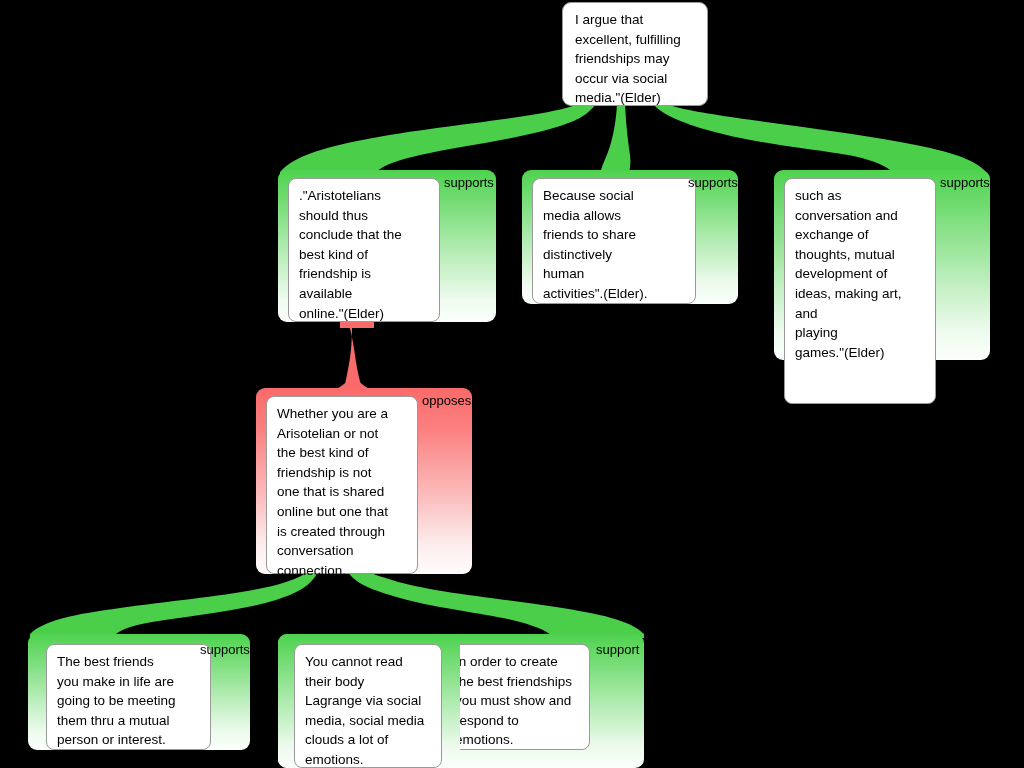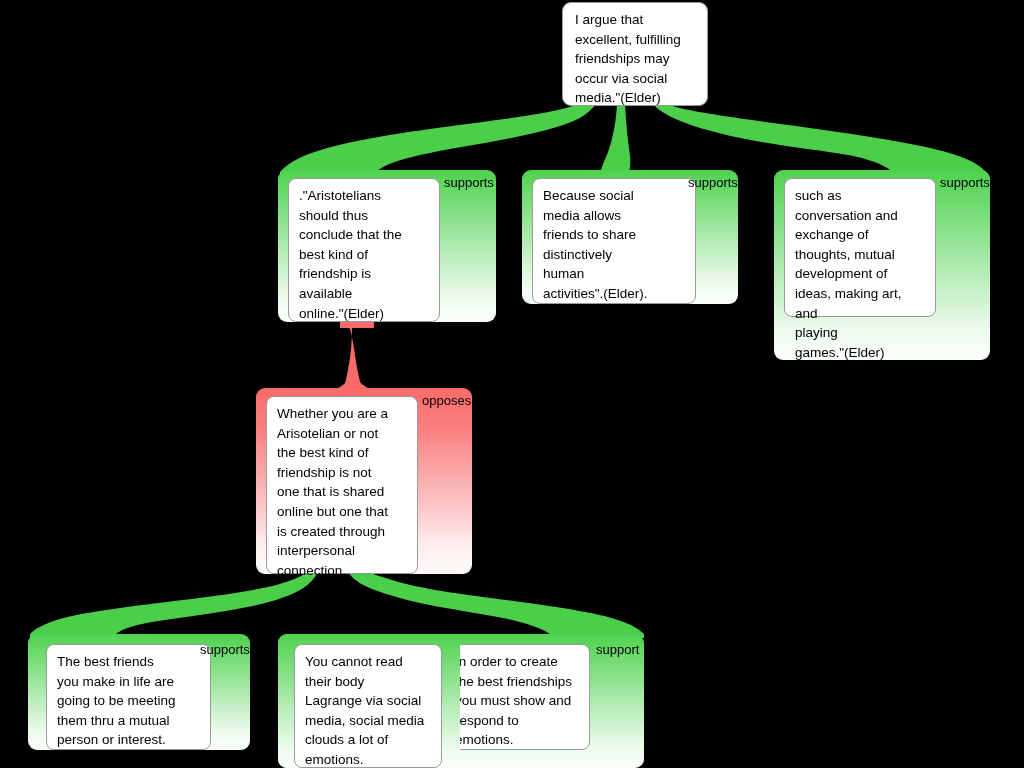--- a/index.html
+++ b/index.html
@@ -167,40 +167,40 @@
   <div class="node supports" style="left:522px; top:170px; width:216px; height:134px;"></div>
   <div class="textbox" style="left:532px; top:178px; width:164px; height:126px;">Because social
 media allows
 friends to share
 distinctively
 human
 activities".(Elder).</div>
   <div class="reltag" style="left:688px; top:177px;">supports</div>
 
   <div class="node supports" style="left:774px; top:170px; width:216px; height:190px;"></div>
-  <div class="textbox" style="left:784px; top:178px; width:152px; height:139px;">such as
+  <div class="textbox" style="left:784px; top:178px; width:152px; height:226px;">such as
 conversation and
 exchange of
 thoughts, mutual
 development of
 ideas, making art,
 and
 playing
 games."(Elder)</div>
   <div class="reltag" style="left:940px; top:177px;">supports</div>
 
   <div class="node opposes" style="left:256px; top:388px; width:216px; height:186px;"></div>
   <div class="textbox" style="left:266px; top:396px; width:152px; height:178px;">Whether you are a
 Arisotelian or not
 the best kind of
 friendship is not
 one that is shared
 online but one that
 is created through
-interpersonal
+conversation
 connection.</div>
   <div class="reltag" style="left:422px; top:395px;">opposes</div>
 
   <div class="node supports" style="left:28px; top:634px; width:222px; height:116px;"></div>
   <div class="textbox" style="left:46px; top:644px; width:165px; height:106px;">The best friends
 you make in life are
 going to be meeting
 them thru a mutual
 person or interest.</div>
   <div class="reltag" style="left:200px; top:644px;">supports</div>

